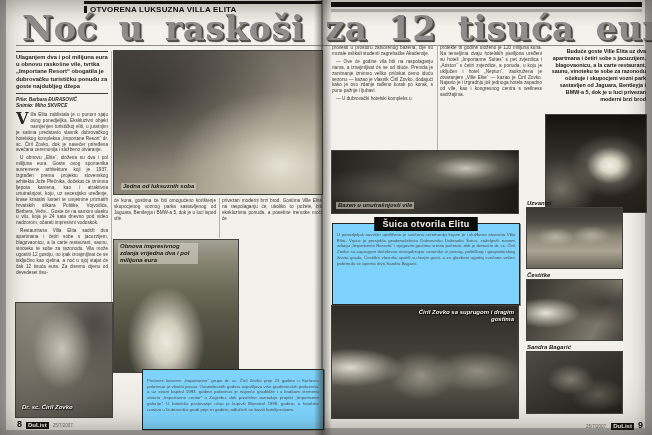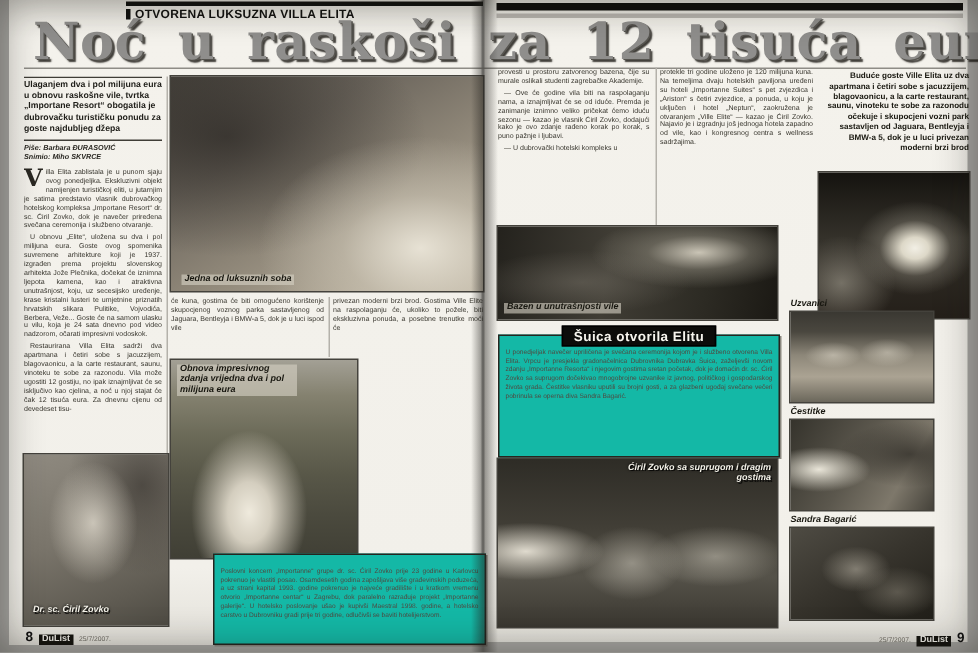--- a/index.html
+++ b/index.html
@@ -50,21 +50,21 @@
   #colC{left:222px;top:198px;width:100px;height:40px}
   #phBoat{left:114px;top:240px;width:124px;height:132px;background:
     radial-gradient(ellipse at 42% 77%,#efeadd 0%,#d4cebf 14%,rgba(0,0,0,0) 38%),
     linear-gradient(180deg,#a3a095 0%,#84816f 18%,#6b6a58 38%,#585748 58%,#4b4a3e 78%,#403f35 100%)}
   #capBoat{left:118px;top:243px;width:76px}
   #phZovko{left:16px;top:303px;width:96px;height:114px;background:
     radial-gradient(ellipse at 48% 40%,rgba(224,218,205,.8) 0%,rgba(0,0,0,0) 42%),
     radial-gradient(ellipse at 82% 18%,rgba(38,34,30,.55) 0%,rgba(0,0,0,0) 45%),
     linear-gradient(160deg,#8f8a80 0%,#7a756b 45%,#5f5b52 80%,#4e4b43 100%)}
   #capZovko{left:22px;top:404px}
-  .infobox{position:absolute;background:#14b8a6;border:1px solid #26251f;box-shadow:1px 1px 0 #8a877e}
+  .infobox{position:absolute;background:#7dd3fc;border:1px solid #26251f;box-shadow:1px 1px 0 #8a877e}
   .bt{position:absolute;top:-7px;left:50%;transform:translateX(-50%);background:#0c0c0a;color:#f7f5ee;
       font-weight:bold;white-space:nowrap;padding:1px 7px;font-size:9px;border:1px solid #000;letter-spacing:.3px}
   .bb{position:absolute;left:0;top:0;right:0;bottom:0;font-size:4.4px;line-height:5.7px;color:#4e4b42;
       text-align:justify;padding:8px 4px 3px;overflow:hidden}
   #boxImp{left:142px;top:369px;width:180px;height:59px}
   #boxSuica{left:332px;top:223px;width:186px;height:80px}
   .footer{position:absolute;display:flex;align-items:baseline;gap:4px}
   #footL{left:17px;top:419px}
   #footR{left:586px;top:420px}
   .pgnum{font-size:9px;font-weight:900;color:#111}

